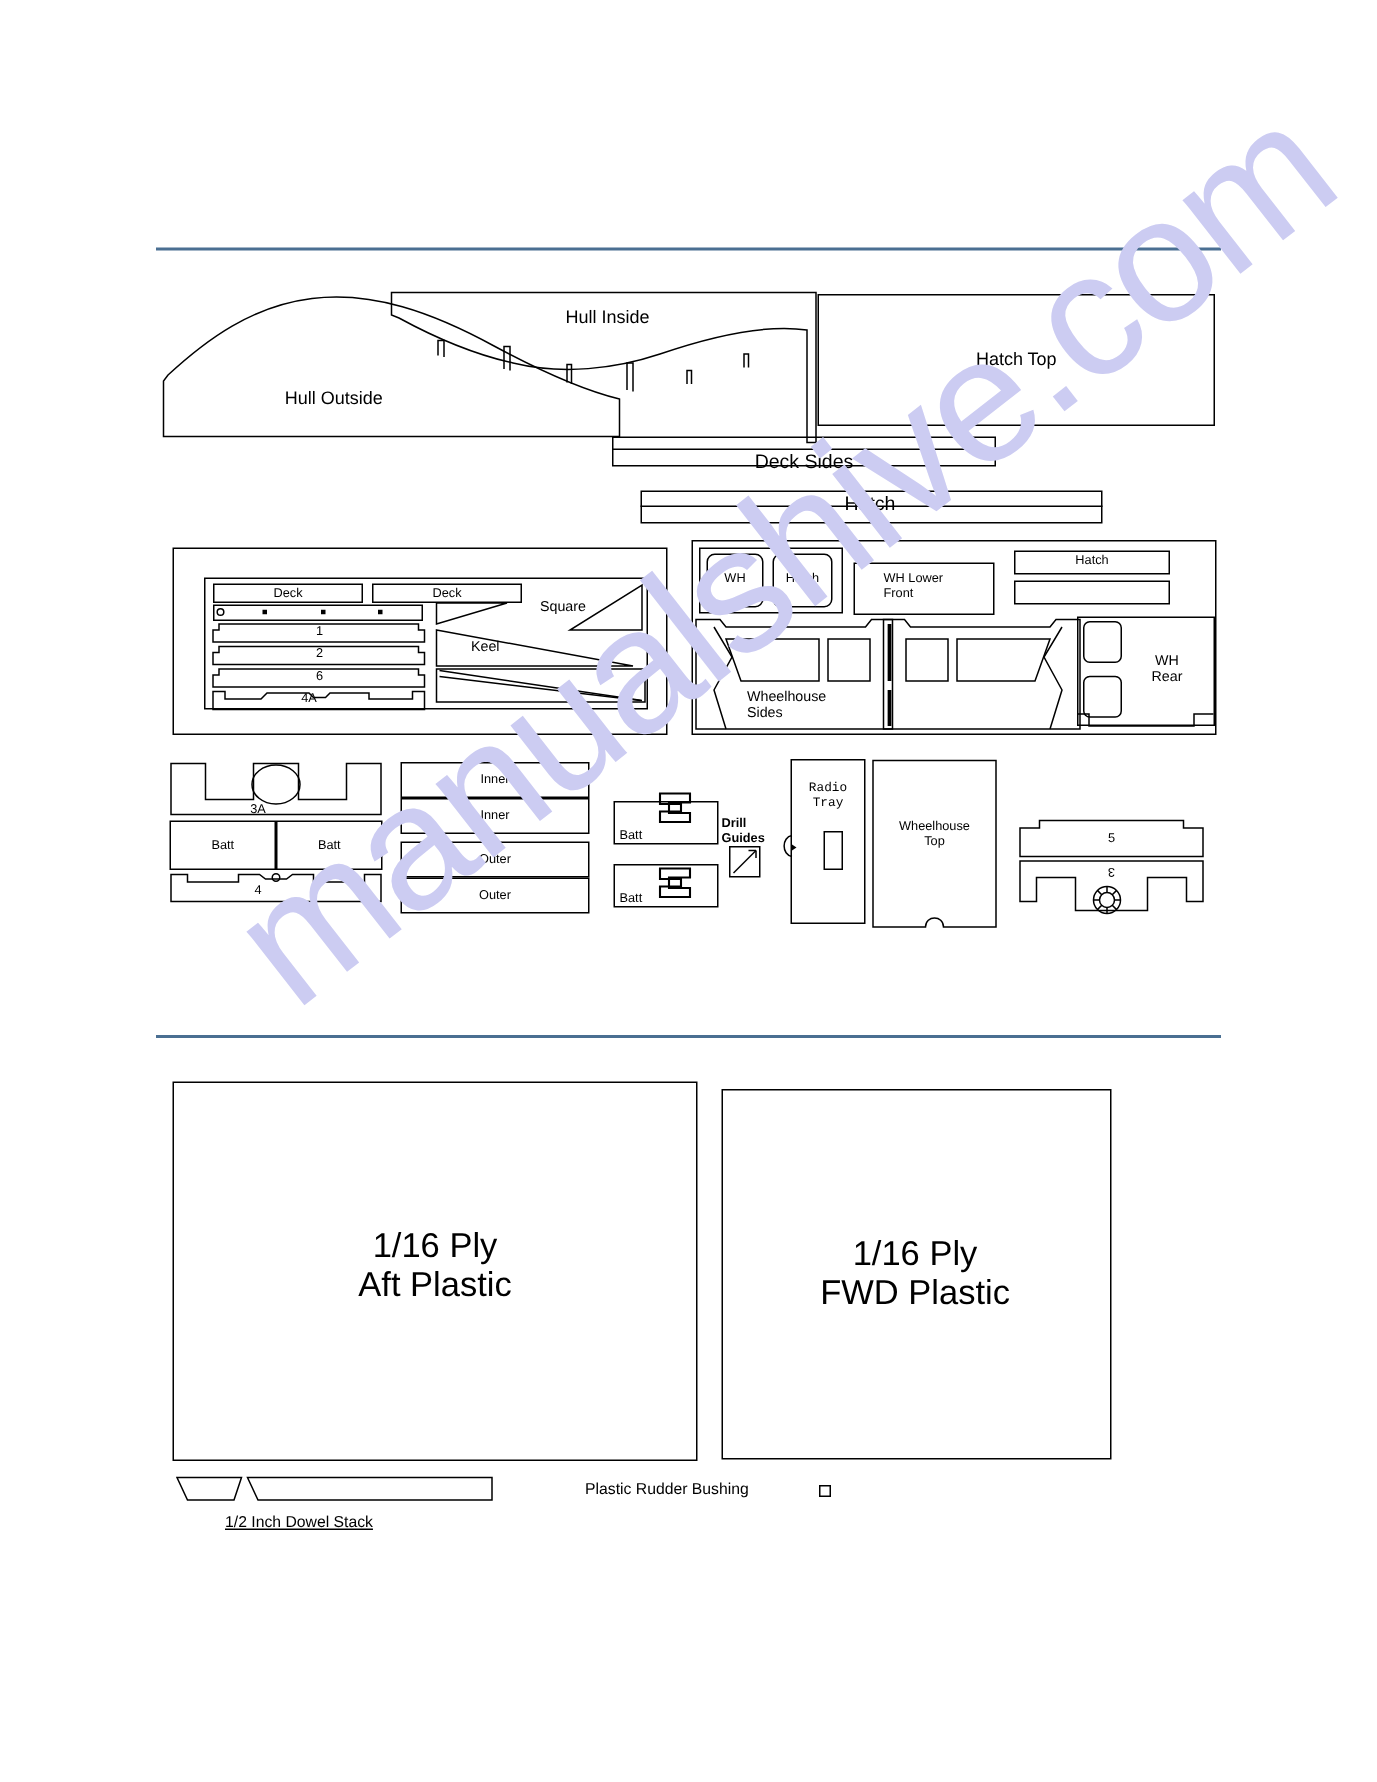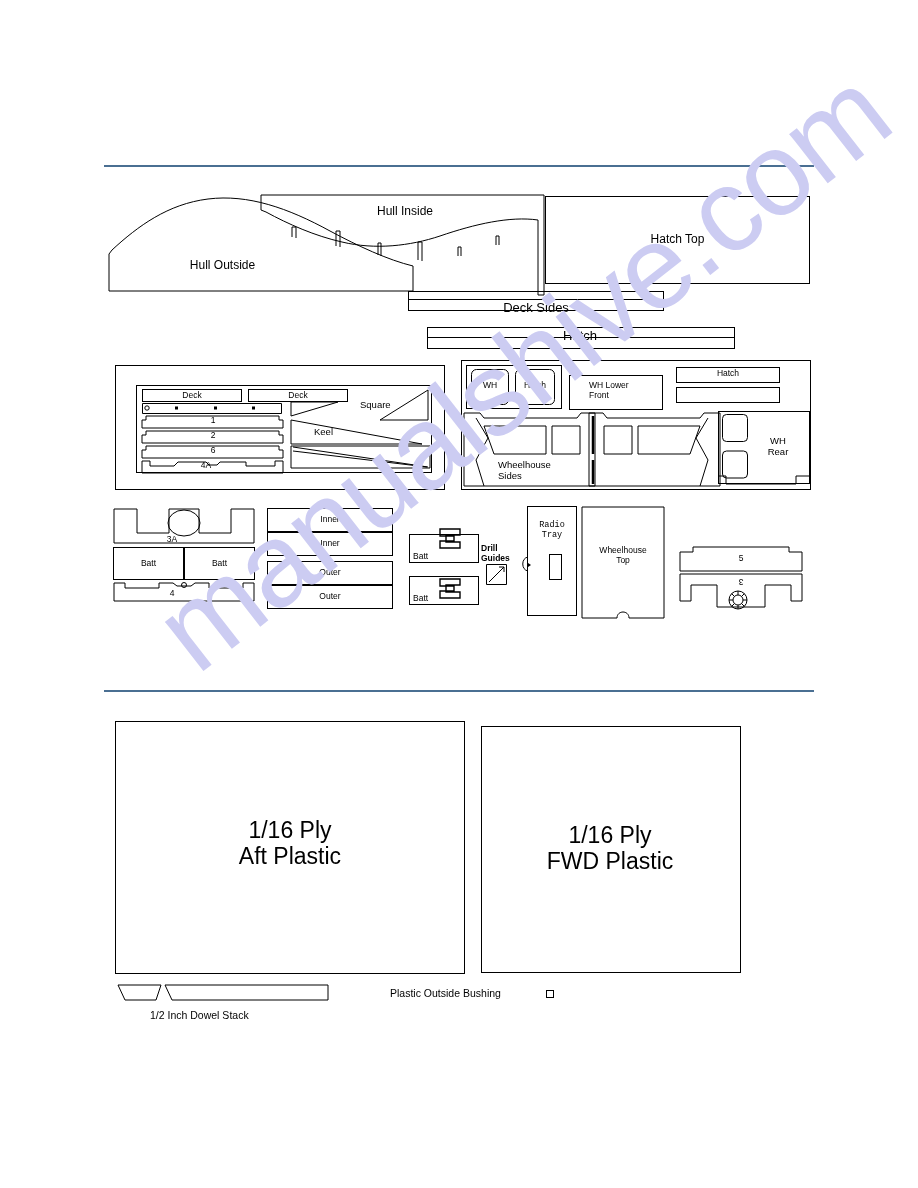--- a/index.html
+++ b/index.html
@@ -320,18 +320,18 @@
     <span>1/16 Ply</span><br>
     <span>FWD Plastic</span>
   </div>
 
   <svg class="overlay" style="left:117px; top:984px;" width="212" height="22" viewBox="0 0 212 22">
     <g fill="none" stroke="#000" stroke-width="1">
       <path d="M1 1 L44 1 L39 16 L8 16 Z"></path>
       <path d="M48 1 L211 1 L211 16 L55 16 Z"></path>
     </g>
   </svg>
-  <div class="lbl f10" style="left:150px; top:1010px;">1/2 Inch Dowel Stack</div>
-
-  <div class="lbl f10" style="left:390px; top:988px;">Plastic Outside Bushing</div>
+  <div class="lbl f10" style="left:150px; top:1010px;text-decoration:underline;">1/2 Inch Dowel Stack</div>
+
+  <div class="lbl f10" style="left:390px; top:988px;">Plastic Rudder Bushing</div>
   <div class="box" style="left:546px; top:990px; width:8px; height:8px;"></div>
 
 </div>
 
 </body></html>

